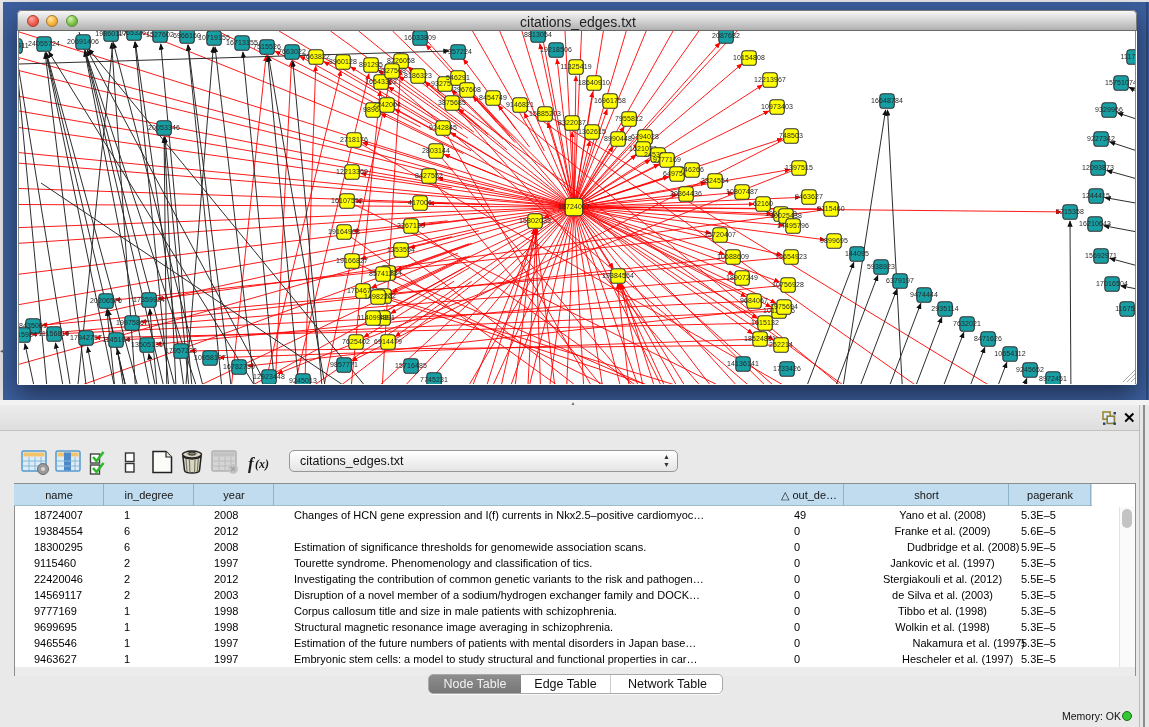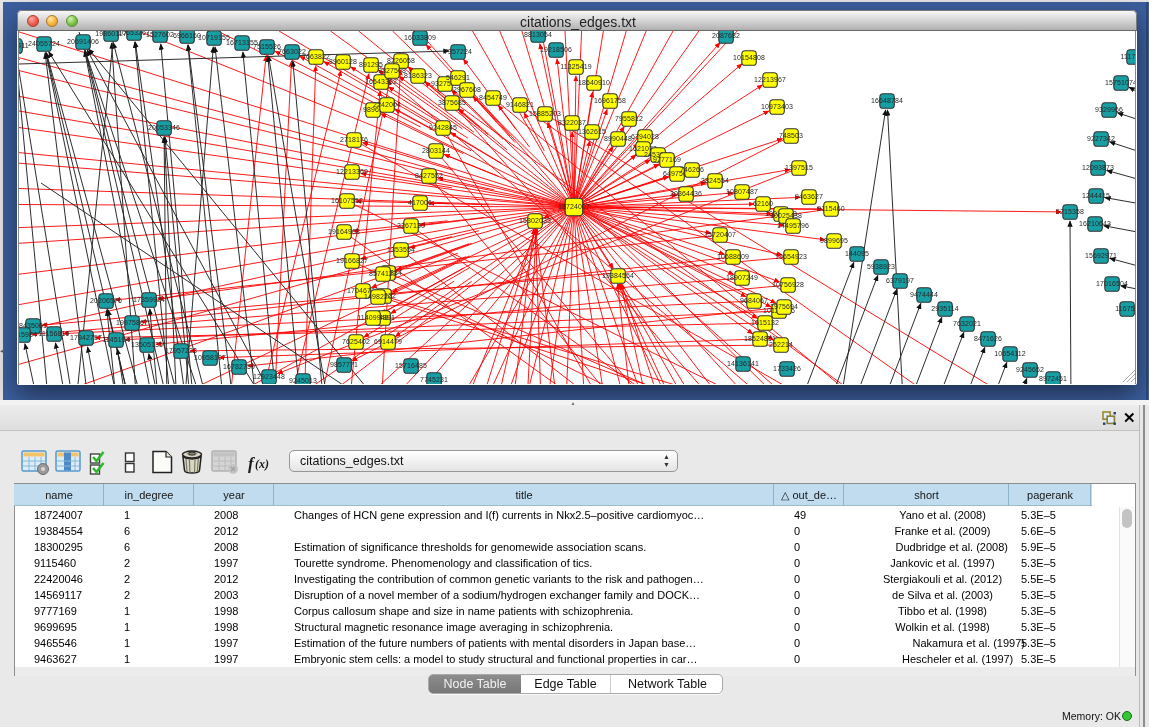--- a/index.html
+++ b/index.html
@@ -685,21 +685,20 @@
 </svg>
   <div id="dropdown">
       <div id="ddtext">citations_edges.txt</div>
       <div id="ddstep">▲<br>▼</div>
     </div>
   <div id="tframe"></div>
   <div id="thead"></div>
 <div class="hc" style="left:15px;width:89px">name</div>
 <div class="hc" style="left:105px;width:89px">in_degree</div>
 <div class="hc" style="left:195px;width:79px">year</div>
-<div class="hc" style="left:275px;width:499px">title</div>
 <div class="hc" style="left:775px;width:69px">△ out_de…</div>
 <div class="hc" style="left:845px;width:164px">short</div>
 <div class="hc" style="left:1010px;width:81px">pagerank</div>
 <div class="row" style="top:507px">
       <div class="c" style="left:19px;width:84px">18724007</div>
       <div class="c" style="left:109px;width:84px">1</div>
       <div class="c" style="left:199px;width:74px">2008</div>
       <div class="c" style="left:279px;width:494px">Changes of HCN gene expression and I(f) currents in Nkx2.5–positive cardiomyoc…</div>
       <div class="c" style="left:779px;width:64px">49</div>
       <div class="c" style="left:845px;width:165px;text-align:center">Yano et al. (2008)</div>
@@ -712,21 +711,21 @@
       <div class="c" style="left:779px;width:64px">0</div>
       <div class="c" style="left:845px;width:165px;text-align:center">Franke et al. (2009)</div>
       <div class="c" style="left:1006px;width:84px">5.6E–5</div>
     </div>
 <div class="row" style="top:539px">
       <div class="c" style="left:19px;width:84px">18300295</div>
       <div class="c" style="left:109px;width:84px">6</div>
       <div class="c" style="left:199px;width:74px">2008</div>
       <div class="c" style="left:279px;width:494px">Estimation of significance thresholds for genomewide association scans.</div>
       <div class="c" style="left:779px;width:64px">0</div>
-      <div class="c" style="left:828px;width:165px;text-align:right">Dudbridge et al. (2008)</div>
+      <div class="c" style="left:892px;width:165px;text-align:left">Dudbridge et al. (2008)</div>
       <div class="c" style="left:1006px;width:84px">5.9E–5</div>
     </div>
 <div class="row" style="top:555px">
       <div class="c" style="left:19px;width:84px">9115460</div>
       <div class="c" style="left:109px;width:84px">2</div>
       <div class="c" style="left:199px;width:74px">1997</div>
       <div class="c" style="left:279px;width:494px">Tourette syndrome. Phenomenology and classification of tics.</div>
       <div class="c" style="left:779px;width:64px">0</div>
       <div class="c" style="left:845px;width:165px;text-align:center">Jankovic et al. (1997)</div>
       <div class="c" style="left:1006px;width:84px">5.3E–5</div>
@@ -746,21 +745,21 @@
       <div class="c" style="left:199px;width:74px">2003</div>
       <div class="c" style="left:279px;width:494px">Disruption of a novel member of a sodium/hydrogen exchanger family and DOCK…</div>
       <div class="c" style="left:779px;width:64px">0</div>
       <div class="c" style="left:845px;width:165px;text-align:center">de Silva et al. (2003)</div>
       <div class="c" style="left:1006px;width:84px">5.3E–5</div>
     </div>
 <div class="row" style="top:603px">
       <div class="c" style="left:19px;width:84px">9777169</div>
       <div class="c" style="left:109px;width:84px">1</div>
       <div class="c" style="left:199px;width:74px">1998</div>
-      <div class="c" style="left:279px;width:494px">Corpus callosum shape and size in name patients with schizophrenia.</div>
+      <div class="c" style="left:279px;width:494px">Corpus callosum title and size in male patients with schizophrenia.</div>
       <div class="c" style="left:779px;width:64px">0</div>
       <div class="c" style="left:845px;width:165px;text-align:center">Tibbo et al. (1998)</div>
       <div class="c" style="left:1006px;width:84px">5.3E–5</div>
     </div>
 <div class="row" style="top:619px">
       <div class="c" style="left:19px;width:84px">9699695</div>
       <div class="c" style="left:109px;width:84px">1</div>
       <div class="c" style="left:199px;width:74px">1998</div>
       <div class="c" style="left:279px;width:494px">Structural magnetic resonance image averaging in schizophrenia.</div>
       <div class="c" style="left:779px;width:64px">0</div>

